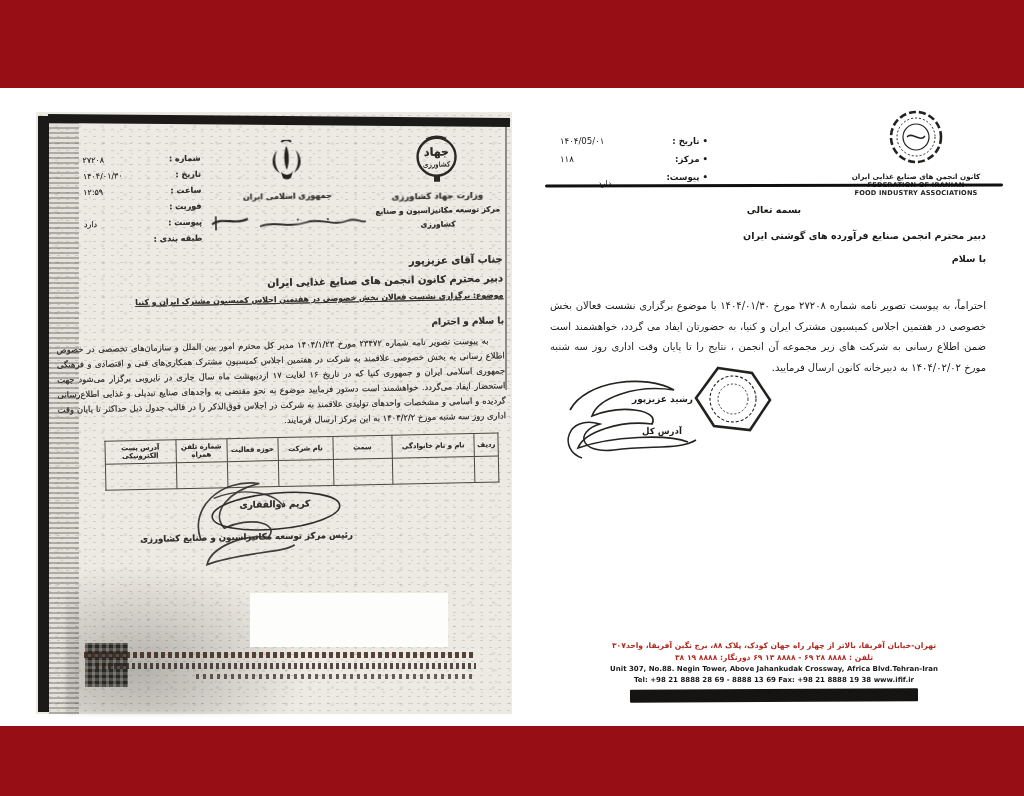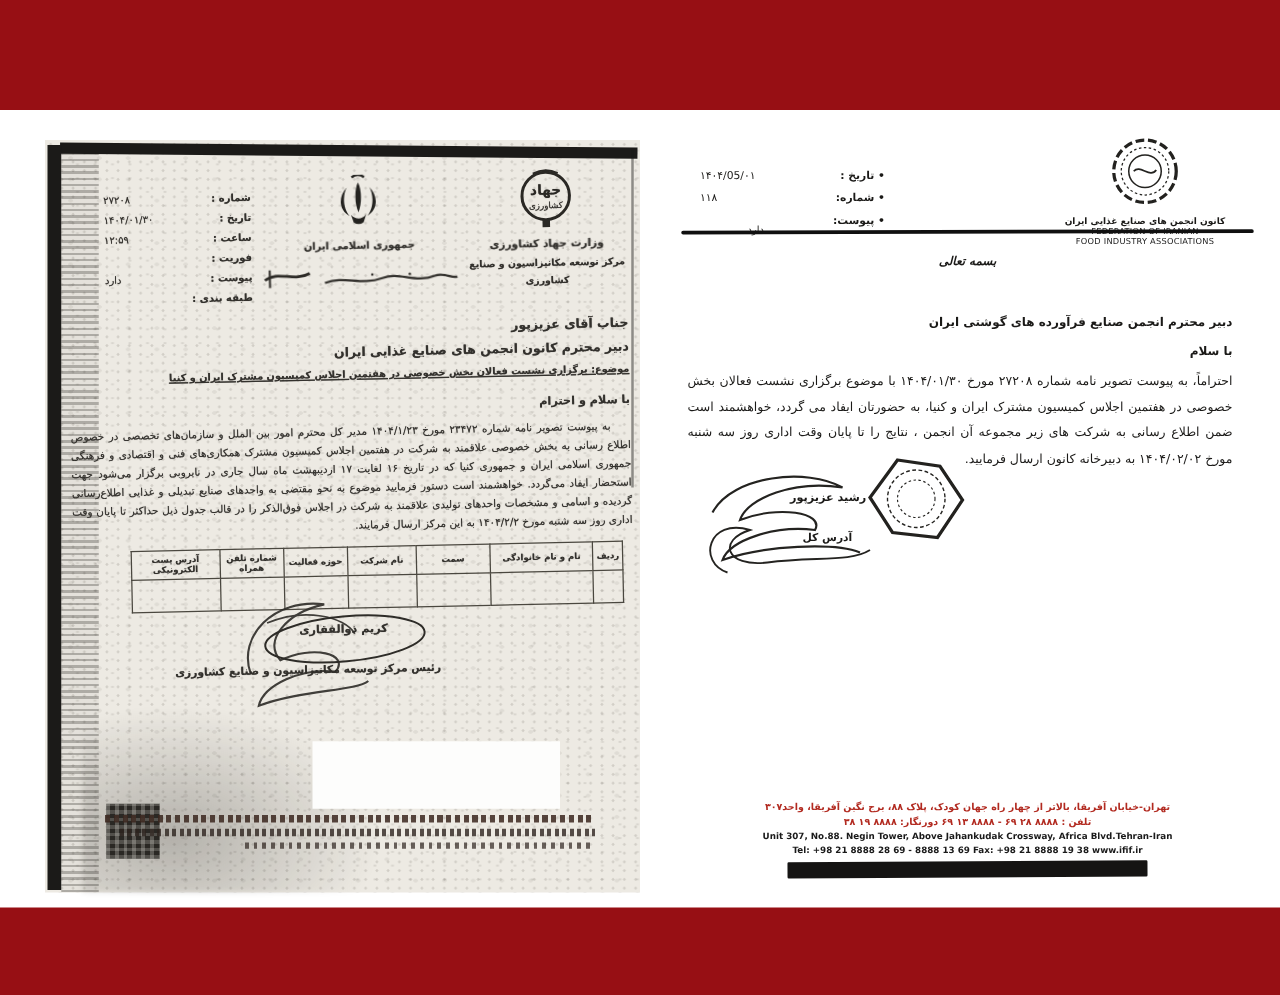--- a/index.html
+++ b/index.html
@@ -85,35 +85,35 @@
        background:repeating-linear-gradient(90deg, rgba(45,35,30,.8) 0 3px, transparent 3px 6px); }
   .noise-line.n3 { width:280px; height:5px; margin-left:60px;
        background:repeating-linear-gradient(90deg, rgba(45,35,30,.7) 0 3px, transparent 3px 7px); }
   .lh-footer { position:absolute; left:40px; top:540px; width:400px; direction:rtl; }
 
   
   .letter { position:absolute; left:540px; top:98px; width:468px; height:616px;
             direction:rtl; color:#1b1a18; }
   .logo-block { position:absolute; right:14px; top:10px; width:156px; text-align:center; }
   .logo-org-fa { font-size:7.2px; font-weight:bold; margin-top:2px; filter:blur(.2px); }
-  .logo-org-en { font-size:6.6px; font-weight:normal; letter-spacing:.2px; color:#222; }
+  .logo-org-en { font-size:6.6px; font-weight:bold; letter-spacing:.2px; color:#222; }
 
   .meta-block { position:absolute; left:20px; top:38px; width:148px; }
   .meta-row { display:flex; direction:rtl; justify-content:space-between;
               font-size:8.6px; margin-bottom:8px; }
   .meta-row .lbl { font-weight:bold; }
   .meta-attach-val { font-size:8px; text-align:left; padding-left:38px; margin-top:-3px; }
 
   .rule { position:absolute; left:5px; top:86px; width:458px; height:3px; background:#101010;
           transform:rotate(-.15deg); border-radius:2px; }
   .basmala { position:absolute; top:106px; width:100%; text-align:center;
-             font-size:9.5px; font-weight:bold;font-style:italic; }
+             font-size:9.5px; font-weight:bold; }
   .addressee { position:absolute; top:132px; right:22px; left:22px; text-align:right; }
   .addressee .a1 { font-size:9.6px; font-weight:bold; }
-  .addressee .a2 { font-size:9.6px; font-weight:bold; margin-top:23px;text-align:right; }
+  .addressee .a2 { font-size:9.6px; font-weight:bold; margin-top:0;text-align:right; }
   .addressee .sal { font-size:9.6px; font-weight:bold; margin-top:12px;text-align:right; }
   .letter-body { position:absolute; top:198px; right:22px; left:10px;
                  font-size:10px; line-height:2.05; text-align:justify; }
 
   .sign-block { position:absolute; top:264px; left:0; width:100%; height:130px; }
   .sign-block .swirl { position:absolute; left:16px; top:8px; }
   .sign-block .name { position:absolute; left:92px; top:32px; font-size:9px; font-weight:bold; }
   .sign-block .title { position:absolute; left:102px; top:64px; font-size:8.6px; font-weight:bold; }
   .sign-block .stamp { position:absolute; left:148px; top:2px; }
 
@@ -297,21 +297,21 @@
       <div class="logo-org-en">FEDERATION OF IRANIAN</div>
       <div class="logo-org-en">FOOD INDUSTRY ASSOCIATIONS</div>
     </div>
 
     <div class="meta-block">
       <div class="meta-row">
         <span class="lbl">• <span>تاریخ :</span></span>
         <span class="val">۱۴۰۴/05/۰۱</span>
       </div>
       <div class="meta-row">
-        <span class="lbl">• <span>شماره:</span></span>
+        <span class="lbl">• <span>مرکز:</span></span>
         <span class="val">۱۱۸</span>
       </div>
       <div class="meta-row" style="margin-bottom:0;">
         <span class="lbl">• <span>پیوست:</span></span>
         <span class="val"></span>
       </div>
       <div class="meta-attach-val">دارد</div>
     </div>
 
     <div class="rule"></div>

